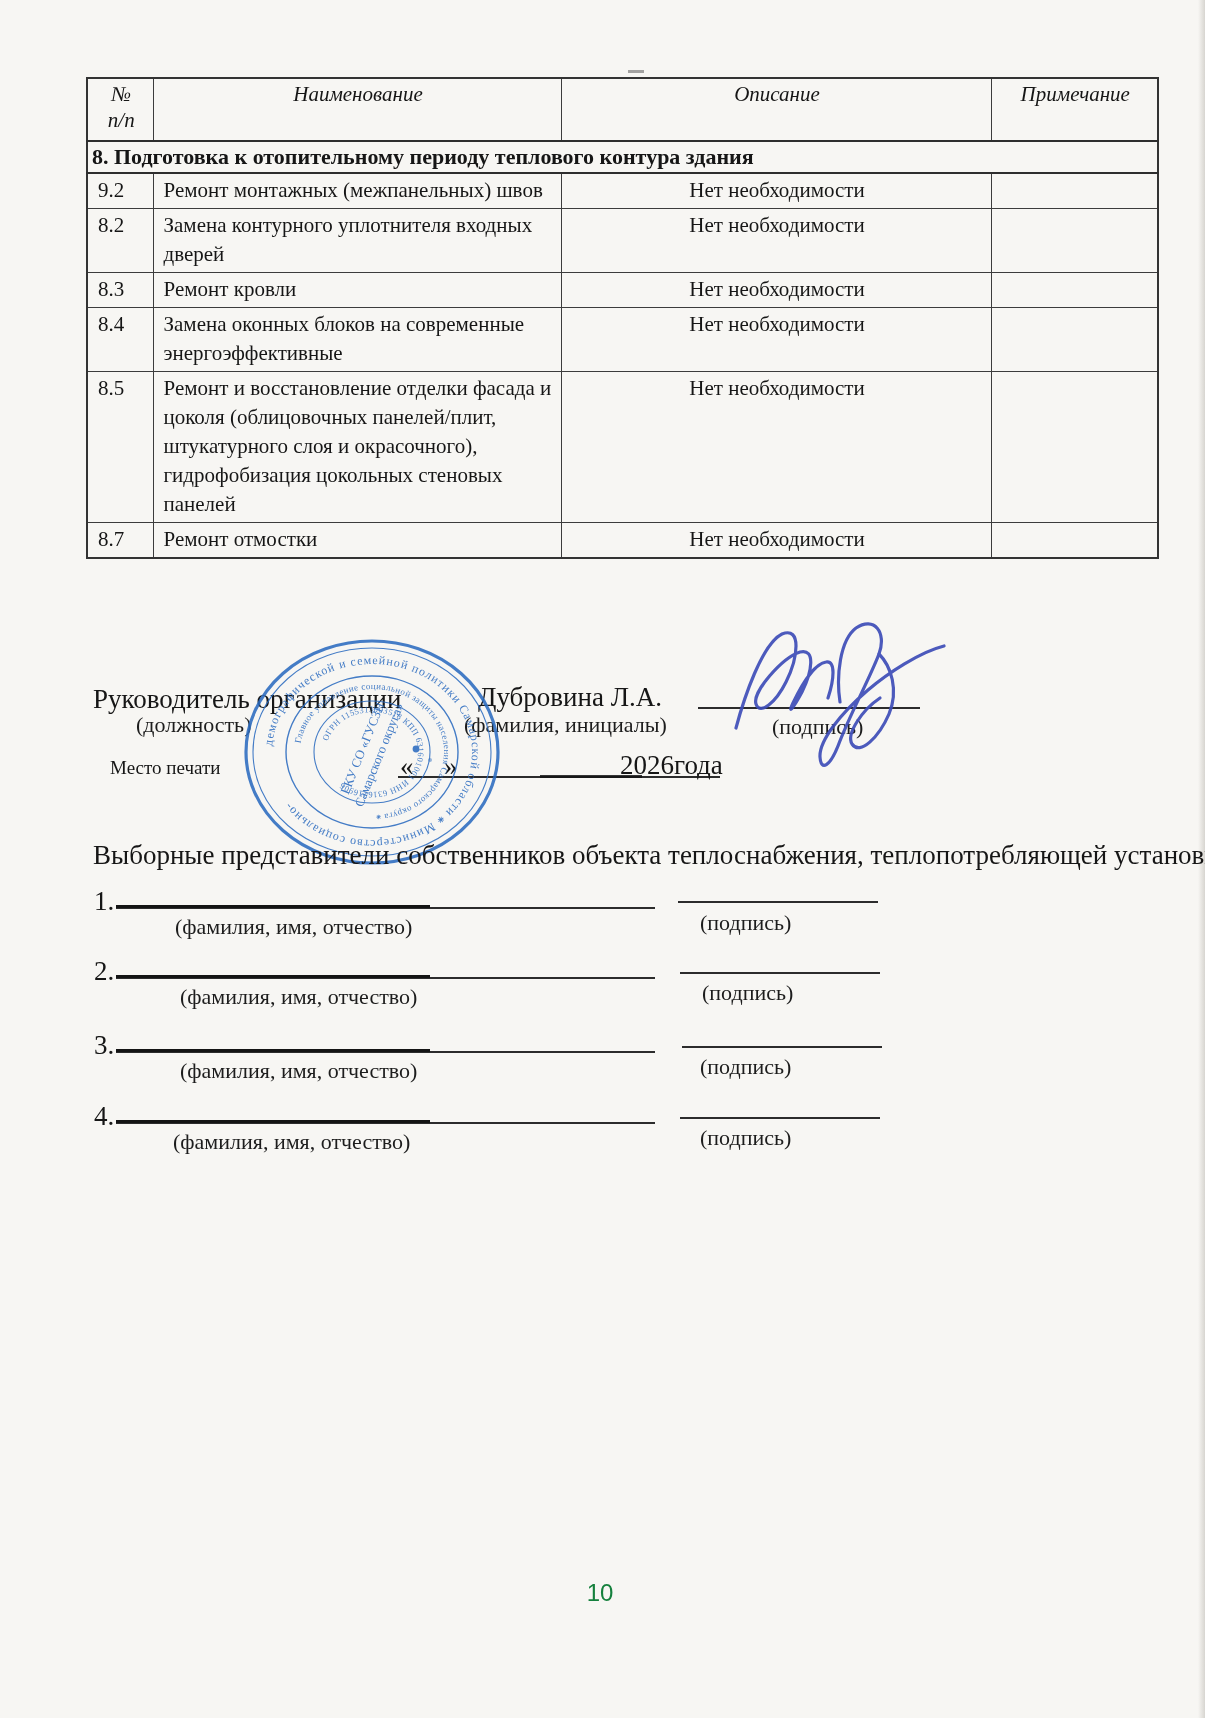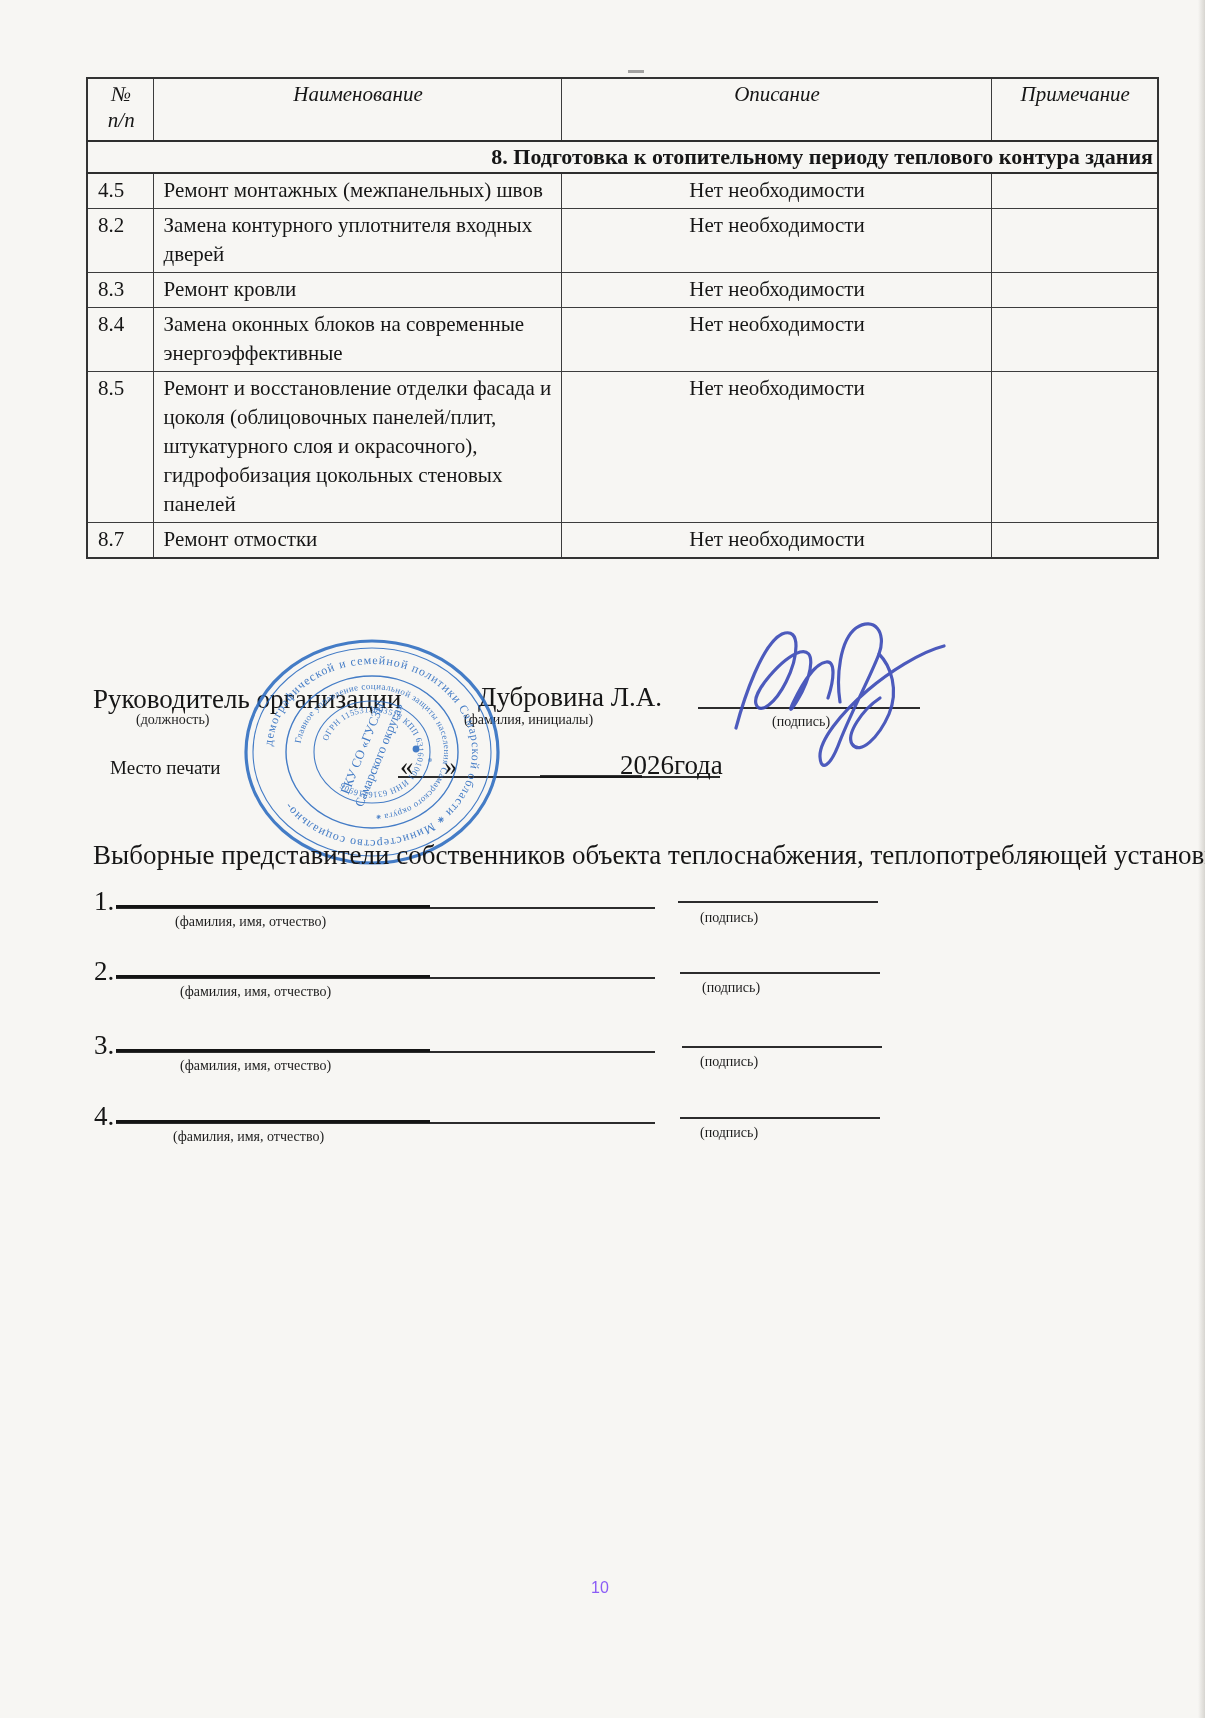--- a/index.html
+++ b/index.html
@@ -31,40 +31,40 @@
     border:1.6px solid #3c3c3c;
     vertical-align:top;
     padding:2px 8px 3px 10px;
   }
   table.doc{border:2.4px solid #333;}
   th.hdr{font-style:italic;font-weight:normal;text-align:center;vertical-align:middle;
     height:56px;line-height:26px;padding:2px 4px;}
   td.num{padding-left:7px;}
   td.desc{text-align:center;padding-top:1px;}
   tr.section td{
-    font-weight:bold;text-align:right;font-size:22px;
+    font-weight:bold;text-align:left;font-size:22px;
     padding:1px 4px 2px 4px;line-height:27px;
     border-top:2.6px solid #2e2e2e;border-bottom:2.2px solid #2e2e2e;
   }
   tr.carry td{padding-top:1px;padding-bottom:2px;}
 
   
   .abs{position:absolute;white-space:nowrap;}
   .fs21{font-size:27px;}
   .fs19{font-size:19px;}
-  .fs17{font-size:14px;}
+  .fs17{font-size:22px;}
   .cap{color:#1d1d1d;}
   .uline{position:absolute;height:0;border-top:2px solid #2c2c2c;}
   .uline-thick{position:absolute;height:3px;background:#141414;}
 
   .stamp-svg{position:absolute;left:240px;top:636px;opacity:.88;}
   .sig-svg{position:absolute;left:690px;top:606px;}
 
   .pagenum{position:absolute;left:550px;top:1579px;width:100px;text-align:center;
-    font-family:"Liberation Sans",sans-serif;font-size:16px;color:#8b5cf6;}
+    font-family:"Liberation Sans",sans-serif;font-size:24px;color:#15803d;}
 </style>
 </head>
 <body>
 
 <div class="page">
 
   <div class="edge-shade"></div>
   <div class="top-tick"></div>
 
   <table class="doc">
@@ -83,21 +83,21 @@
         <th class="hdr">Наименование</th>
         <th class="hdr">Описание</th>
         <th class="hdr">Примечание</th>
       </tr>
     </thead>
     <tbody>
       <tr class="section">
         <td colspan="4">8. Подготовка к отопительному периоду теплового контура здания</td>
       </tr>
       <tr>
-        <td class="num">4.5</td>
+        <td class="num">9.2</td>
         <td>Ремонт монтажных (межпанельных) швов</td>
         <td class="desc">Нет необходимости</td>
         <td></td>
       </tr>
       <tr>
         <td class="num">8.2</td>
         <td>Замена контурного уплотнителя входных дверей</td>
         <td class="desc">Нет необходимости</td>
         <td></td>
       </tr>

